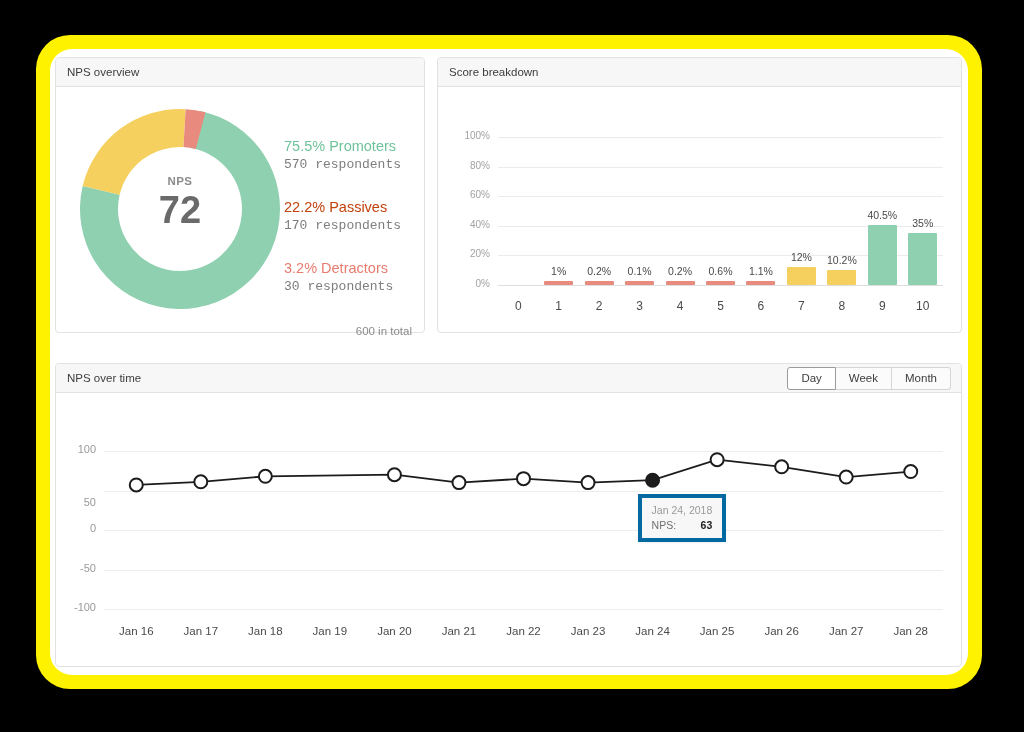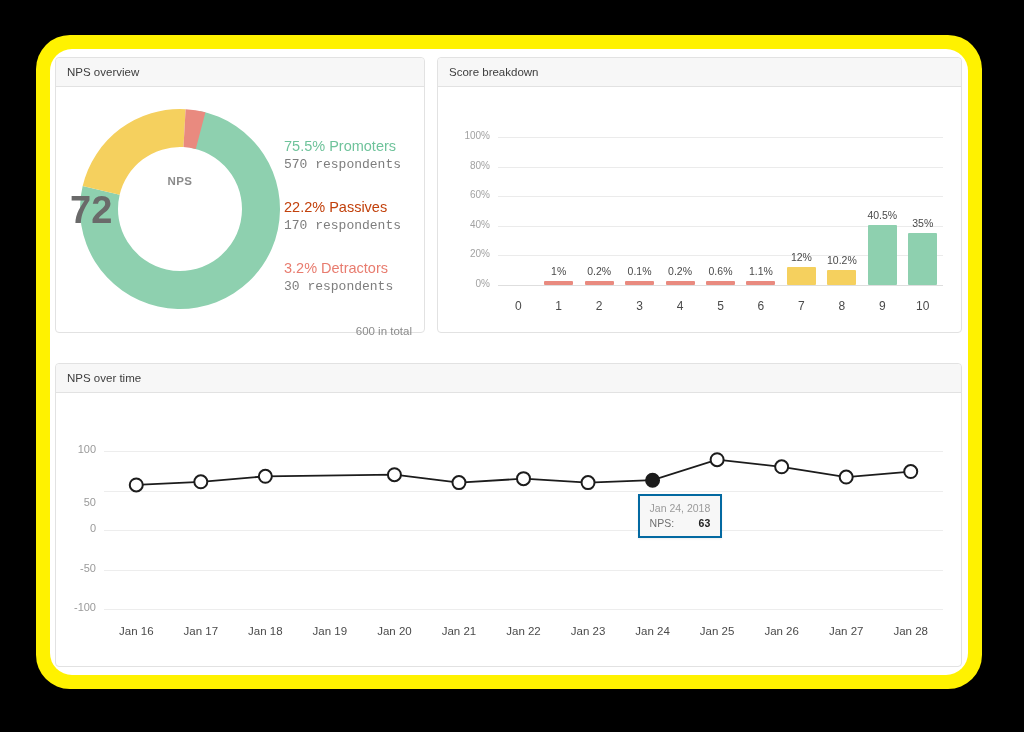--- a/index.html
+++ b/index.html
@@ -59,21 +59,21 @@
   .donut-wrap {
     position: absolute; left: 14px; top: 12px;
     width: 220px; height: 220px;
   }
   .donut-center-label {
     position: absolute; left: 0; right: 0; text-align: center;
     top: 76px; font-size: 11.5px; color: #8b8b8b; letter-spacing: .4px;
     font-weight: bold;
   }
   .donut-center-value {
-    position: absolute; left: 0; right: 0; text-align: left;
+    position: absolute; left: 0; right: 0; text-align: center;
     top: 90px; font-size: 38px; color: #6a6a6a; font-weight: bold;
   }
 
   
   .legend { position: absolute; left: 228px; top: 50px; width: 135px; }
   .legend-group { margin-bottom: 25px; }
   .legend-pct { font-size: 14.5px; line-height: 19px; }
   .legend-sub { font-size: 13px; color: #7d7d7d; line-height: 17px; font-family: Liberation Mono, monospace; }
   .legend-total {
     position: absolute; right: 12px; top: 238px;
@@ -130,21 +130,21 @@
     position: absolute; font-size: 11px; color: #9a9a9a;
     text-align: right; width: 34px;
   }
   .lc-grid { position: absolute; height: 1px; background: #ededed; }
   .lc-xlabel {
     position: absolute; font-size: 11.5px; color: #4a4a4a; text-align: center;
   }
   .lc-tooltip {
     position: absolute;
     background: #f7f7f7;
-    border: 2px solid #0369a1;
+    border: 4px solid #0369a1;
     padding: 6px 10px 7px;
     font-size: 10.5px;
     box-shadow: 0 1px 2px rgba(0,0,0,.07);
   }
   .lc-tt-date { color: #9a9a9a; margin-bottom: 3px; white-space: nowrap; }
   .lc-tt-row { display: flex; justify-content: space-between; gap: 24px; }
   .lc-tt-key { color: #6e6e6e; }
   .lc-tt-val { color: #222; font-weight: bold; }
 </style>
 </head>
@@ -241,20 +241,25 @@
           <div class="bc-bar" style="left: 470.273px; width: 29px; height: 51.8px; top: 146.2px; bottom: auto; background: rgb(142, 208, 175);"></div>
           <div class="bc-val" style="left: 454.773px; width: 60px; top: 130.2px;">35%</div>
           <div class="bc-xlabel" style="left: 462.773px; width: 44px; top: 212px;">10</div>
         </div>
     </div>
   </div>
 
   <div class="card" id="card-nps-over-time">
     <div class="card-header">
       <span class="card-title">NPS over time</span>
+      <div class="toggle-group">
+        <button class="toggle-btn active">Day</button>
+        <button class="toggle-btn">Week</button>
+        <button class="toggle-btn">Month</button>
+      </div>
     </div>
     <div class="card-body" style="height:274px;">
       <div class="line-chart" id="line-chart">
           <div class="lc-grid" style="left: 48px; top: 58px; width: 839px;"></div>
           <div class="lc-ylabel" style="left: 6px; top: 50px;">100</div>
           <div class="lc-grid" style="left: 48px; top: 97.5px; width: 839px;"></div>
           <div class="lc-ylabel" style="left: 6px; top: 103px;">50</div>
           <div class="lc-grid" style="left: 48px; top: 137px; width: 839px;"></div>
           <div class="lc-ylabel" style="left: 6px; top: 129px;">0</div>
           <div class="lc-grid" style="left: 48px; top: 176.5px; width: 839px;"></div>

